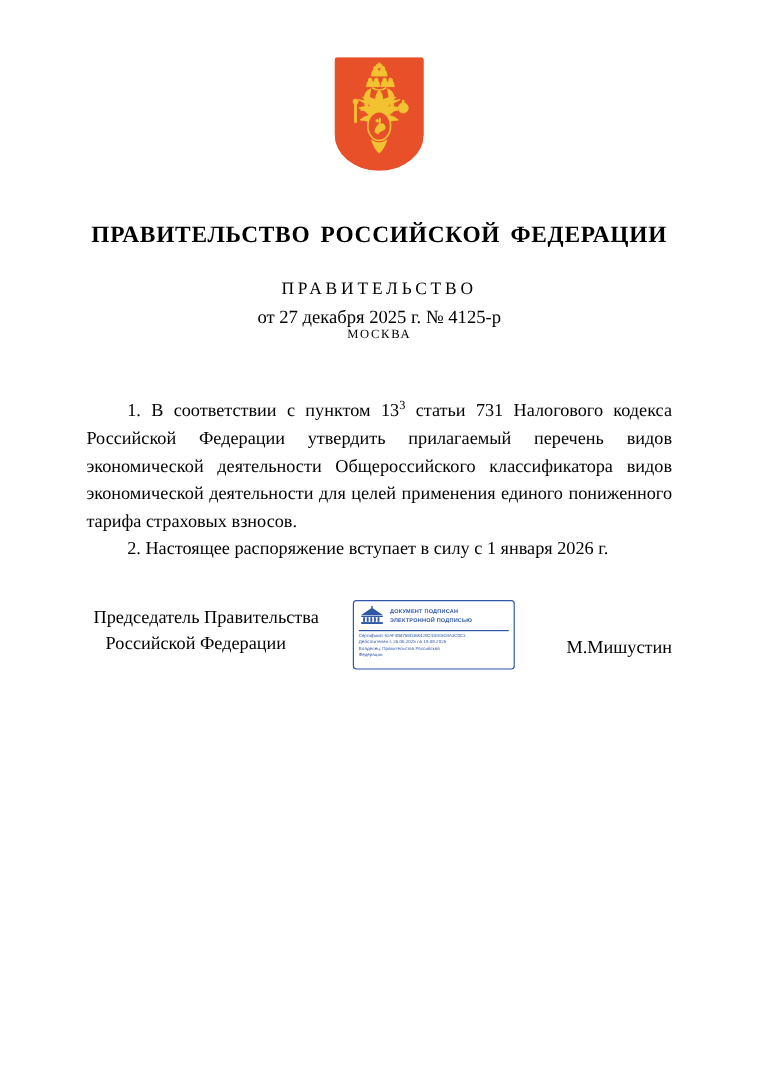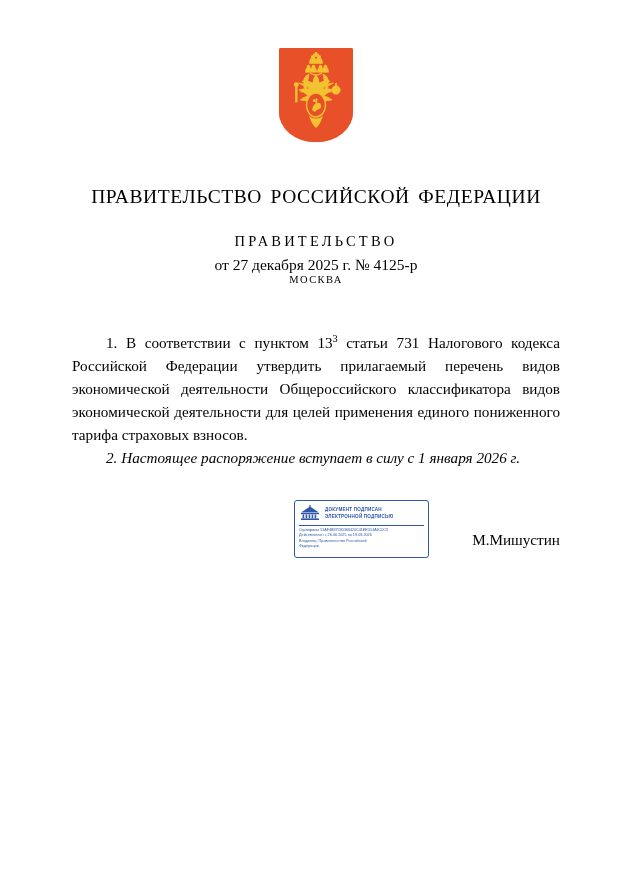--- a/index.html
+++ b/index.html
@@ -39,21 +39,21 @@
   .emblem svg {
     position: absolute;
     top: 0; left: 0;
     width: 74px;
     height: 94px;
   }
   
   .gov-title {
     text-align: center;
     font-size: 19.5px;
-    font-weight: normal;
+    font-weight: bold;
     letter-spacing: 0.6px;
     margin-top: 44px;
     word-spacing: 3px;
   }
   .doc-type {
     text-align: center;
     font-size: 14.5px;
     letter-spacing: 3.2px;
     margin-top: 25px;
   }
@@ -75,21 +75,20 @@
     text-align: justify;
   }
   .body-text p {
     margin: 0;
     text-indent: 34px;
     text-align: justify;
     text-align-last: left;
   }
   .body-text p.last {
     text-align: center;
-    font-style: italic;
   }
   sup {
     font-size: 0.68em;
     vertical-align: super;
     line-height: 0;
   }
   
   .sign-block {
     margin-top: 34px;
     position: relative;
@@ -211,20 +210,24 @@
   <div class="doc-type">ПРАВИТЕЛЬСТВО</div>
   <div class="doc-number">от 27 декабря 2025 г. № 4125-р</div>
   <div class="city">МОСКВА</div>
 
   <div class="body-text">
     <p><span>1. В соответствии с пунктом 13</span><sup>3</sup><span> статьи 731 Налогового кодекса Российской Федерации утвердить прилагаемый перечень видов экономической деятельности Общероссийского классификатора видов экономической деятельности для целей применения единого пониженного тарифа страховых взносов.</span></p>
     <p class="last">2. Настоящее распоряжение вступает в силу с 1 января 2026 г.</p>
   </div>
 
   <div class="sign-block">
+    <div class="signer-title">
+      <span>Председатель Правительства</span>
+      <span class="l2">Российской Федерации</span>
+    </div>
 
     <div class="e-stamp">
       <div class="e-stamp-top">
         <div class="e-stamp-logo">
           <svg viewBox="0 0 22 17" xmlns="http://www.w3.org/2000/svg" aria-hidden="true">
             <g fill="#2f57a8">
               <rect x="2" y="8" width="18" height="1.2"></rect>
               <rect x="2" y="13.4" width="18" height="1.6"></rect>
               <rect x="3.6" y="9.4" width="1.6" height="3.8"></rect>
               <rect x="6.6" y="9.4" width="1.6" height="3.8"></rect>

